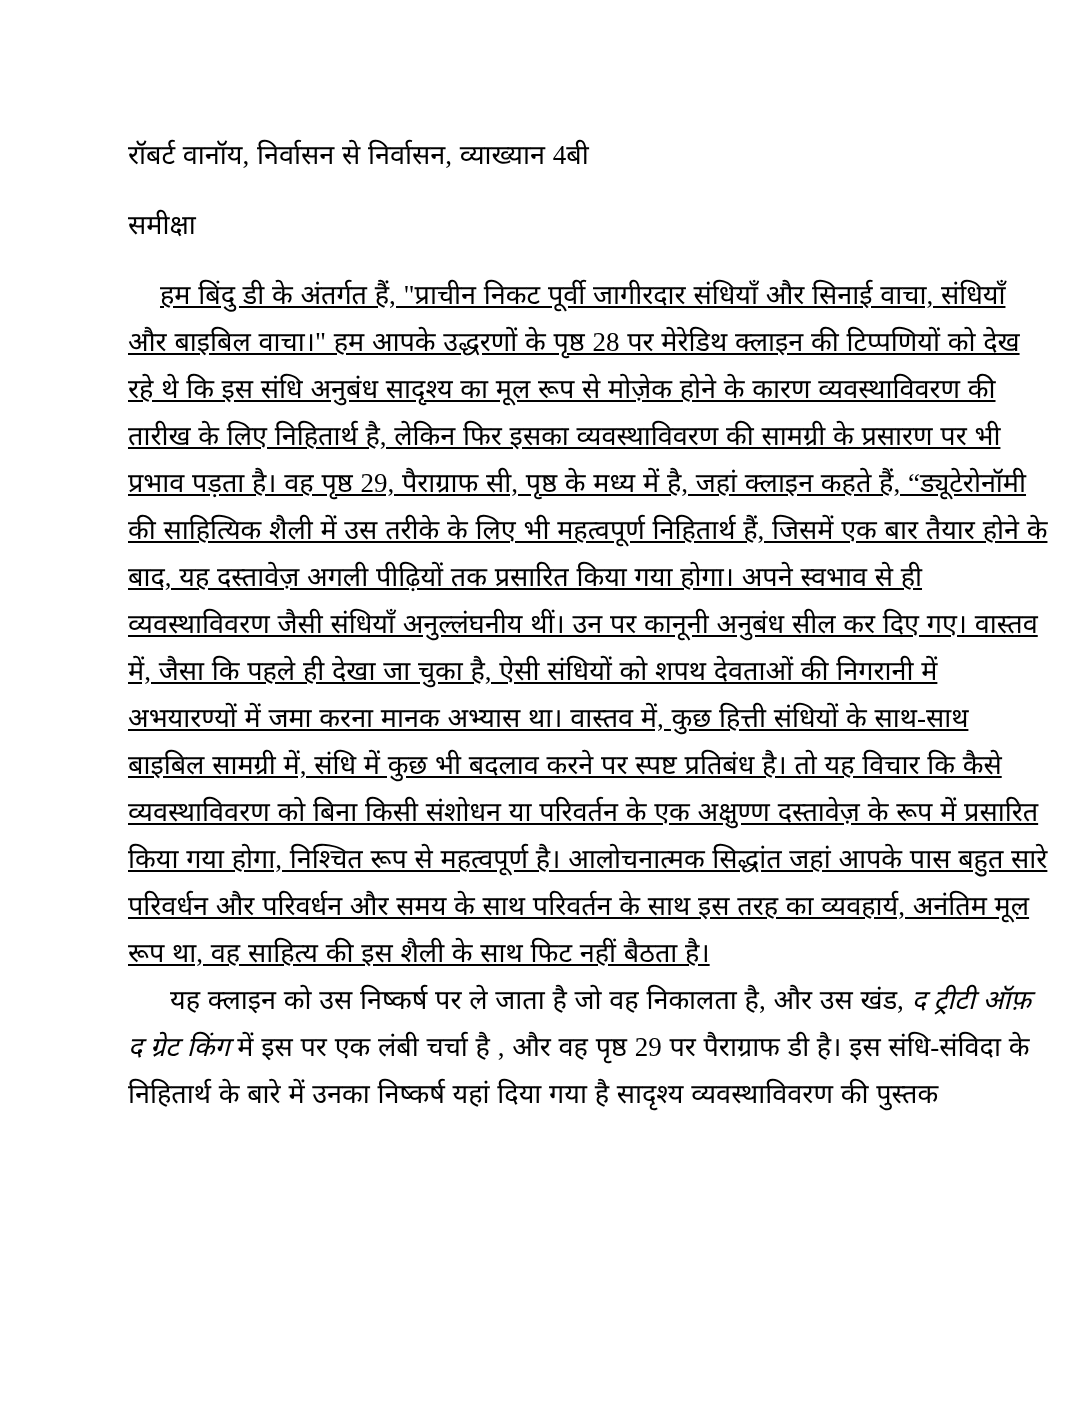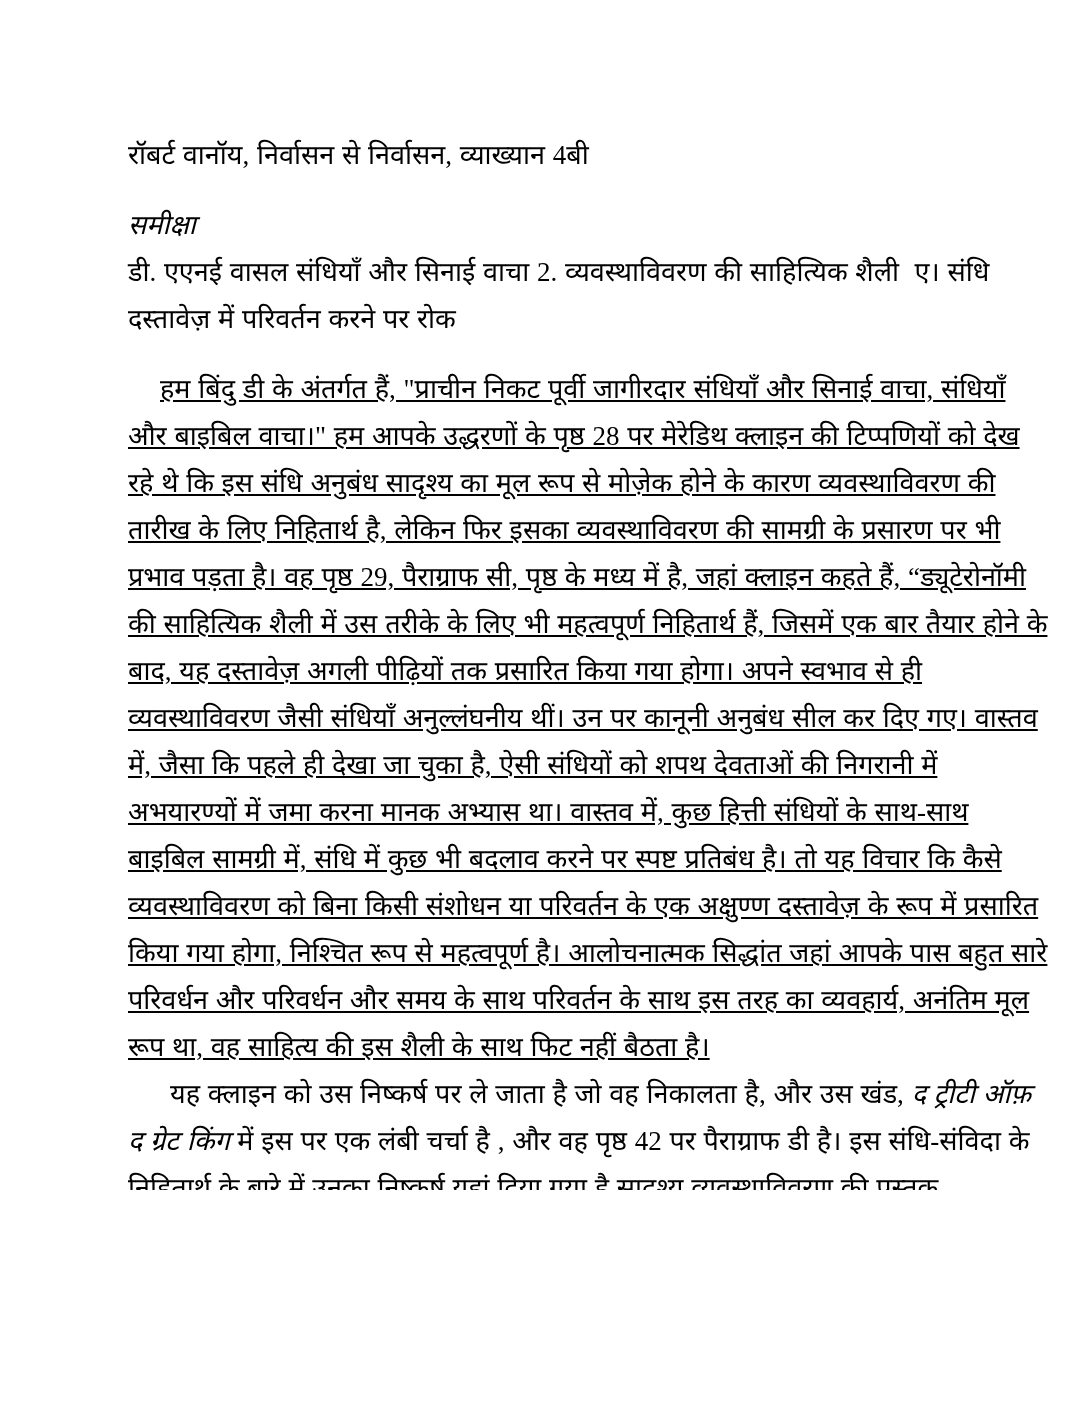--- a/index.html
+++ b/index.html
@@ -30,21 +30,20 @@
   }
   .doc-title {
     margin: 0;
   }
   .doc-subtitle {
     margin-top: 26px !important;
     padding-left: 112px;
   }
   .review-heading {
     margin-top: 23px !important;
-    font-style: italic;
   }
   .review-outline {
     margin: 0;
   }
   .body-para-1 {
     margin-top: 23px !important;
     text-indent: 32px;
     text-decoration: underline;
   }
   .body-para-2 {
@@ -58,19 +57,18 @@
 </head>
 <body>
 
 <div class="page">
 
   <p class="doc-title">रॉबर्ट वानॉय, निर्वासन से निर्वासन, व्याख्यान 4बी</p>
 
 
   <p class="review-heading">समीक्षा</p>
 
-  <p class="review-outline">डी. एएनई वासल संधियाँ और सिनाई वाचा 2. व्यवस्थाविवरण की साहित्यिक शैली&nbsp; ए। संधि दस्तावेज़ में परिवर्तन करने पर रोक</p>
 
   <p class="body-para-1">हम बिंदु डी के अंतर्गत हैं, "प्राचीन निकट पूर्वी जागीरदार संधियाँ और सिनाई वाचा, संधियाँ और बाइबिल वाचा।" हम आपके उद्धरणों के पृष्ठ 28 पर मेरेडिथ क्लाइन की टिप्पणियों को देख रहे थे कि इस संधि अनुबंध सादृश्य का मूल रूप से मोज़ेक होने के कारण व्यवस्थाविवरण की तारीख के लिए निहितार्थ है, लेकिन फिर इसका व्यवस्थाविवरण की सामग्री के प्रसारण पर भी प्रभाव पड़ता है। वह पृष्ठ 29, पैराग्राफ सी, पृष्ठ के मध्य में है, जहां क्लाइन कहते हैं, “ड्यूटेरोनॉमी की साहित्यिक शैली में उस तरीके के लिए भी महत्वपूर्ण निहितार्थ हैं, जिसमें एक बार तैयार होने के बाद, यह दस्तावेज़ अगली पीढ़ियों तक प्रसारित किया गया होगा। अपने स्वभाव से ही व्यवस्थाविवरण जैसी संधियाँ अनुल्लंघनीय थीं। उन पर कानूनी अनुबंध सील कर दिए गए। वास्तव में, जैसा कि पहले ही देखा जा चुका है, ऐसी संधियों को शपथ देवताओं की निगरानी में अभयारण्यों में जमा करना मानक अभ्यास था। वास्तव में, कुछ हित्ती संधियों के साथ-साथ बाइबिल सामग्री में, संधि में कुछ भी बदलाव करने पर स्पष्ट प्रतिबंध है। तो यह विचार कि कैसे व्यवस्थाविवरण को बिना किसी संशोधन या परिवर्तन के एक अक्षुण्ण दस्तावेज़ के रूप में प्रसारित किया गया होगा, निश्चित रूप से महत्वपूर्ण है। आलोचनात्मक सिद्धांत जहां आपके पास बहुत सारे परिवर्धन और परिवर्धन और समय के साथ परिवर्तन के साथ इस तरह का व्यवहार्य, अनंतिम मूल रूप था, वह साहित्य की इस शैली के साथ फिट नहीं बैठता है।</p>
 
-  <p class="body-para-2"><span>यह क्लाइन को उस निष्कर्ष पर ले जाता है जो वह निकालता है, और उस खंड, </span><em class="book-title">द ट्रीटी ऑफ़ द ग्रेट किंग</em><span> में इस पर एक लंबी चर्चा है , और वह पृष्ठ 42 पर पैराग्राफ डी है। इस संधि-संविदा के निहितार्थ के बारे में उनका निष्कर्ष यहां दिया गया है सादृश्य व्यवस्थाविवरण की पुस्तक</span></p>
+  <p class="body-para-2"><span>यह क्लाइन को उस निष्कर्ष पर ले जाता है जो वह निकालता है, और उस खंड, </span><em class="book-title">द ट्रीटी ऑफ़ द ग्रेट किंग</em><span> में इस पर एक लंबी चर्चा है , और वह पृष्ठ 29 पर पैराग्राफ डी है। इस संधि-संविदा के निहितार्थ के बारे में उनका निष्कर्ष यहां दिया गया है सादृश्य व्यवस्थाविवरण की पुस्तक</span></p>
 
 </div>
 
 </body></html>

